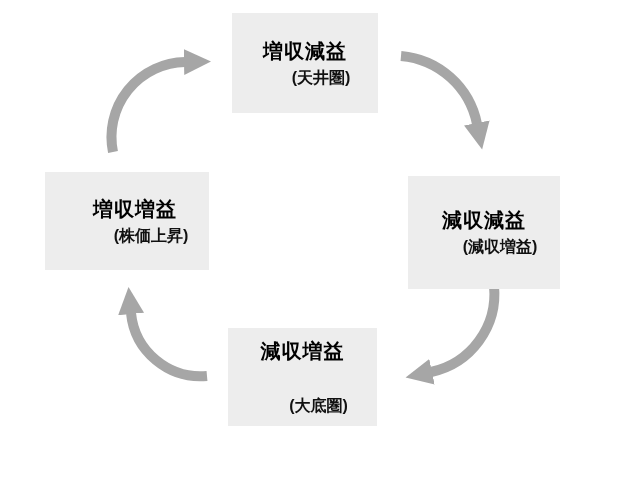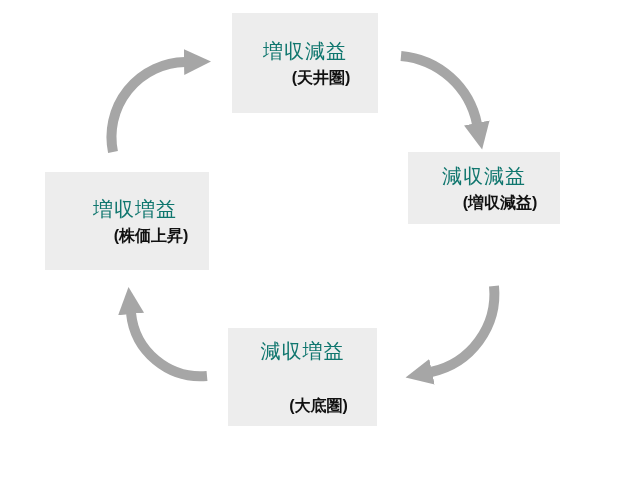--- a/index.html
+++ b/index.html
@@ -27,35 +27,35 @@
     position: absolute;
     background: #ededed;
     display: flex;
     flex-direction: column;
     align-items: center;
     justify-content: center;
     text-align: center;
   }
   .node-title {
     font-size: 20px;
-    font-weight: normal;
-    color: #0f766e;
+    font-weight: bold;
+    color: #000000;
     letter-spacing: 1px;
     line-height: 1;
   }
   .node-subtitle {
     font-size: 16px;
     font-weight: bold;
     color: #111111;
     margin-top: 9px;
     line-height: 1;
     margin-left: 32px;
   }
   .node-top    { left: 232px; top: 13px;  width: 146px; height: 100px; }
-  .node-right  { left: 408px; top: 152px; width: 152px; height: 72px; text-align: center; }
+  .node-right  { left: 408px; top: 176px; width: 152px; height: 113px; text-align: center; }
   .node-bottom { left: 228px; top: 328px; width: 149px; height: 98px; gap: 28px; }
   .node-left   { left: 45px;  top: 172px; width: 148px; height: 98px; padding-left: 16px; }
   .arrow-path {
     fill: none;
     stroke: #a6a6a6;
     stroke-width: 10;
     stroke-linecap: butt;
   }
   .caption {
     position: absolute;
@@ -86,21 +86,21 @@
     <path class="arrow-path" d="M 207 376 A 70 70 0 0 1 131 313" marker-end="url(#ah)"></path>
   </svg>
 
   <div class="node node-top">
     <div class="node-title">増収減益</div>
     <div class="node-subtitle">(天井圏)</div>
   </div>
 
   <div class="node node-right">
     <div class="node-title">減収減益</div>
-    <div class="node-subtitle">(増収減益)</div>
+    <div class="node-subtitle">(減収増益)</div>
   </div>
 
   <div class="node node-bottom">
     <div class="node-title">減収増益</div>
     <div class="node-subtitle">(大底圏)</div>
   </div>
 
   <div class="node node-left">
     <div class="node-title">増収増益</div>
     <div class="node-subtitle">(株価上昇)</div>

